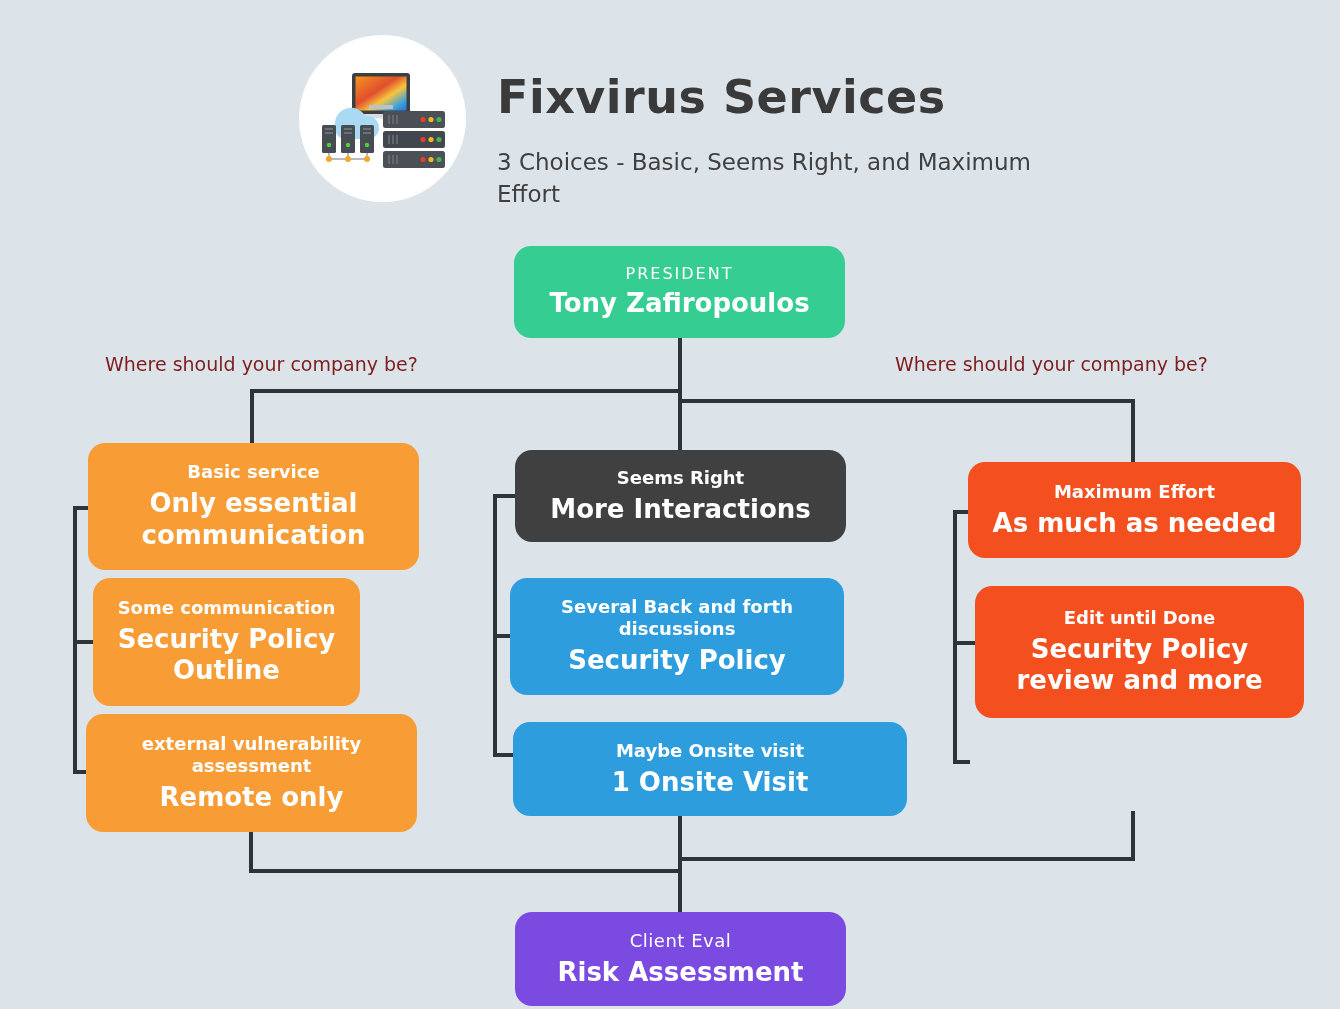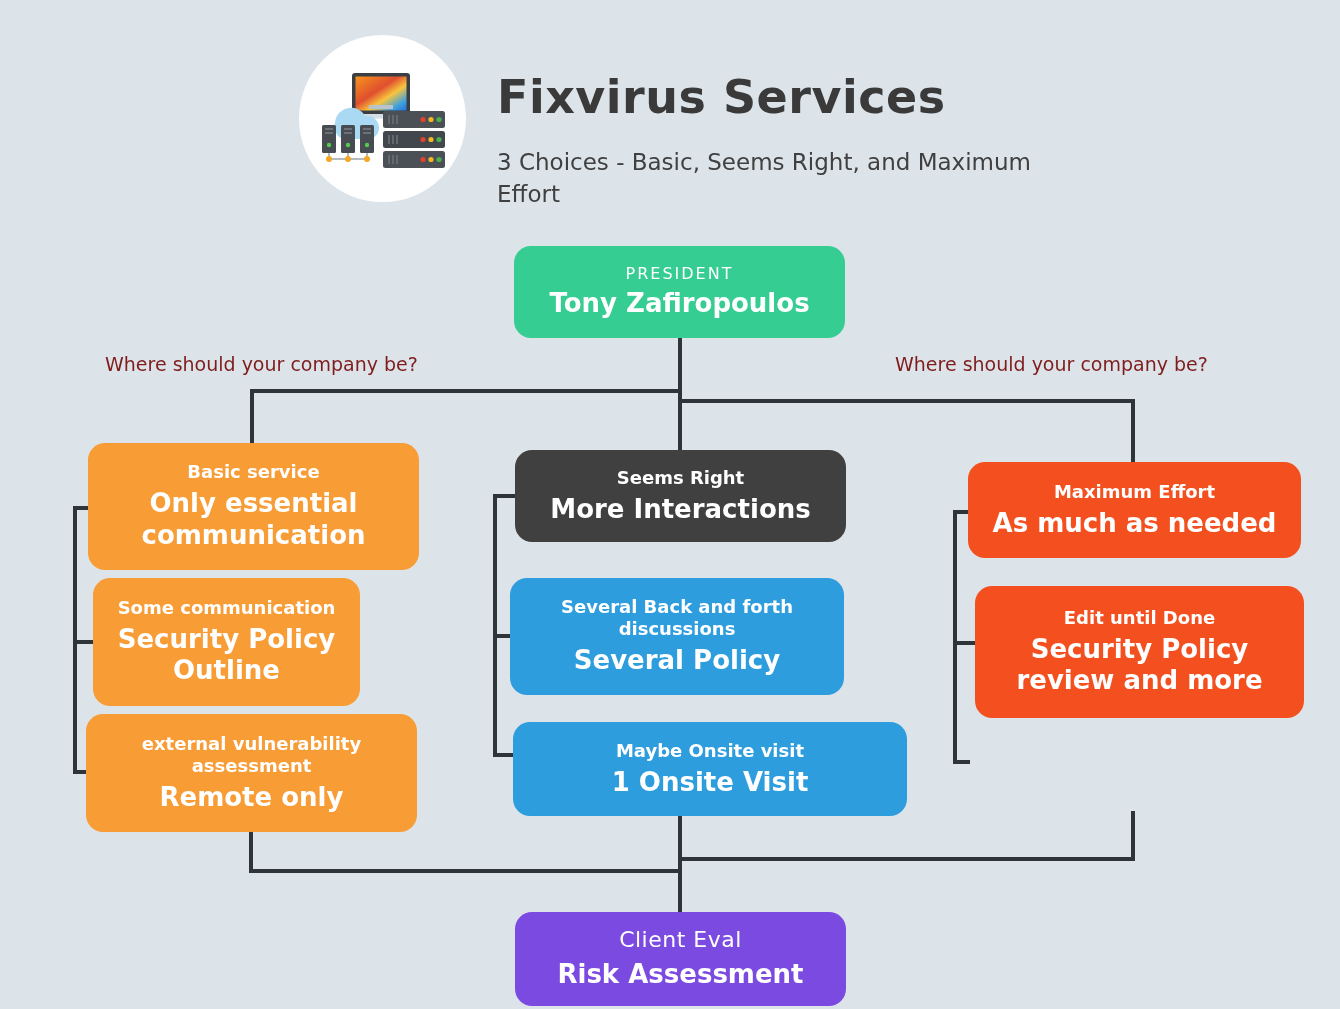--- a/index.html
+++ b/index.html
@@ -36,21 +36,21 @@
   .line{position:absolute;background:#2f3438;}
 
   
   .node{
     position:absolute;border-radius:17px;color:#ffffff;
     display:flex;flex-direction:column;align-items:center;justify-content:center;
     text-align:center;padding:8px 14px;box-sizing:border-box;line-height:1.22;
   }
   .node .small{font-size:18px;font-weight:700;margin-bottom:5px;}
   .node .small.light{font-weight:400;letter-spacing:2px;font-size:16px;}
-  .node .small.plain{font-weight:400;font-size:22px;letter-spacing:0.5px;}
+  .node .small.plain{font-weight:400;font-size:18px;letter-spacing:0.5px;}
   .node .big{font-size:26px;font-weight:800;}
 </style>
 </head>
 <body>
 
 <div class="stage">
 
   <div class="logo-circle">
     <svg width="167" height="167" viewBox="0 0 167 167">
       <defs>
@@ -170,21 +170,21 @@
     <div class="small">external vulnerability assessment</div>
     <div class="big">Remote only</div>
   </div>
 
   <div class="node" style="left: 515px; top: 450px; width: 331px; height: 92px; background: #404040;">
     <div class="small">Seems Right</div>
     <div class="big">More Interactions</div>
   </div>
   <div class="node" style="left: 510px; top: 578px; width: 334px; height: 117px; background: rgb(46, 157, 222);">
     <div class="small">Several Back and forth discussions</div>
-    <div class="big">Several Policy</div>
+    <div class="big">Security Policy</div>
   </div>
   <div class="node" style="left: 513px; top: 722px; width: 394px; height: 94px; background: rgb(46, 157, 222);">
     <div class="small">Maybe Onsite visit</div>
     <div class="big">1 Onsite Visit</div>
   </div>
 
   <div class="node" style="left: 968px; top: 462px; width: 333px; height: 96px; background: rgb(244, 80, 31);">
     <div class="small">Maximum Effort</div>
     <div class="big">As much as needed</div>
   </div>

